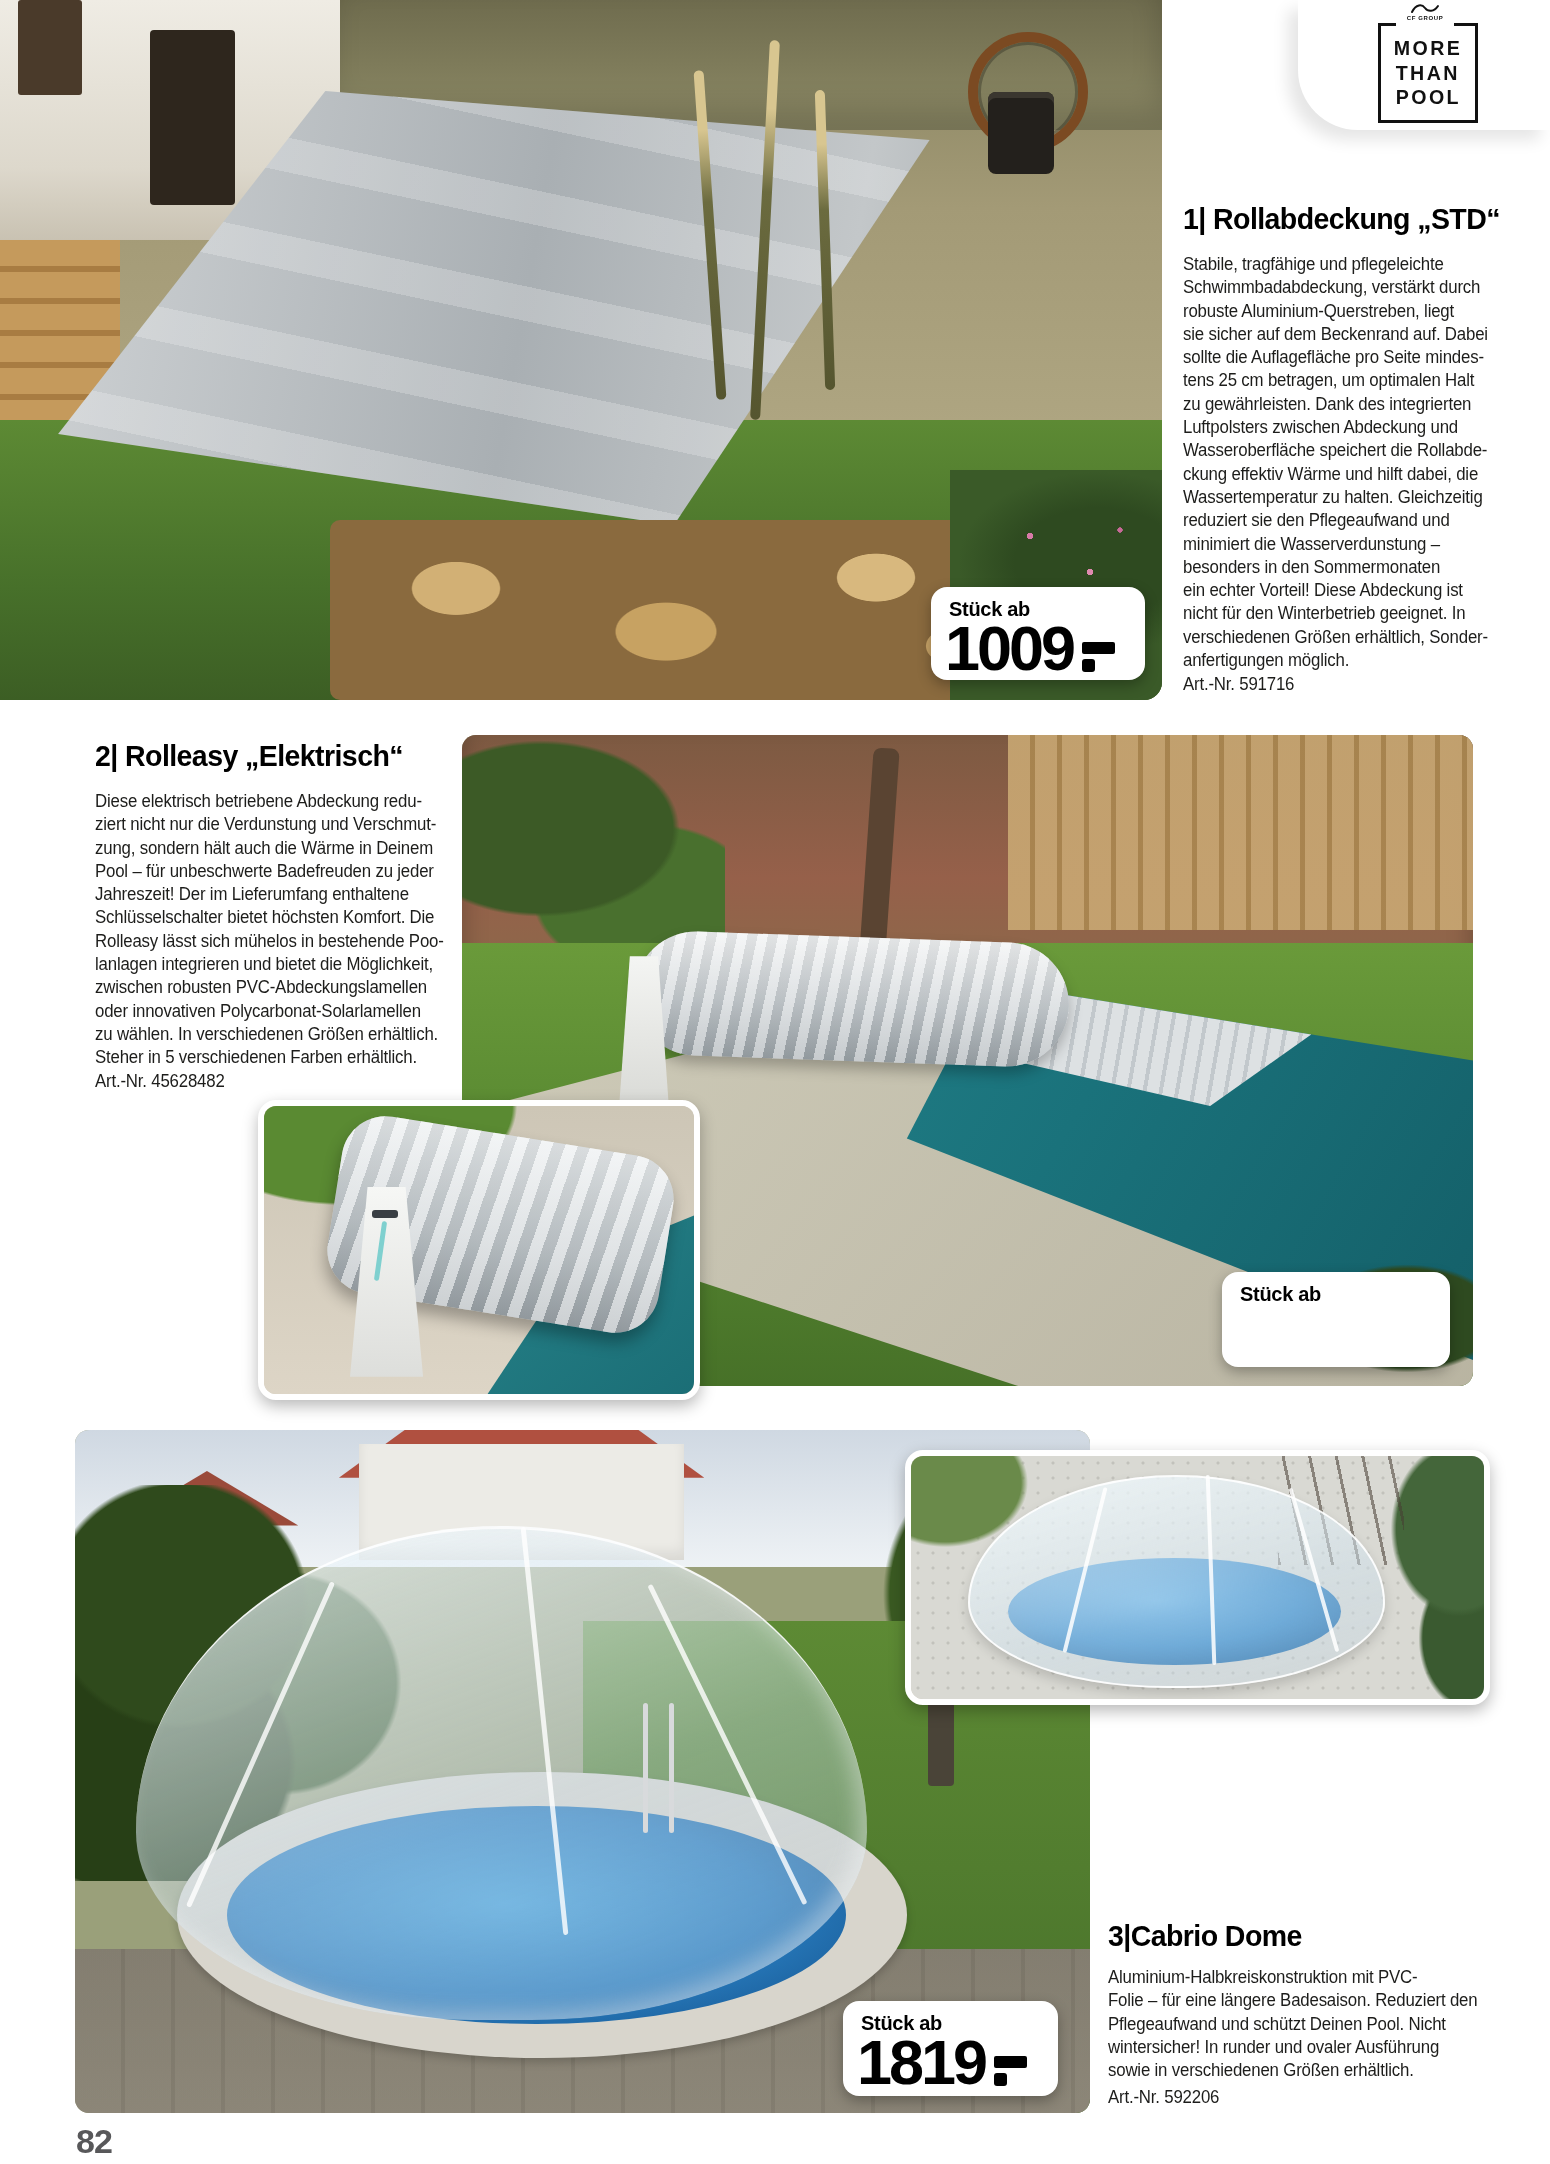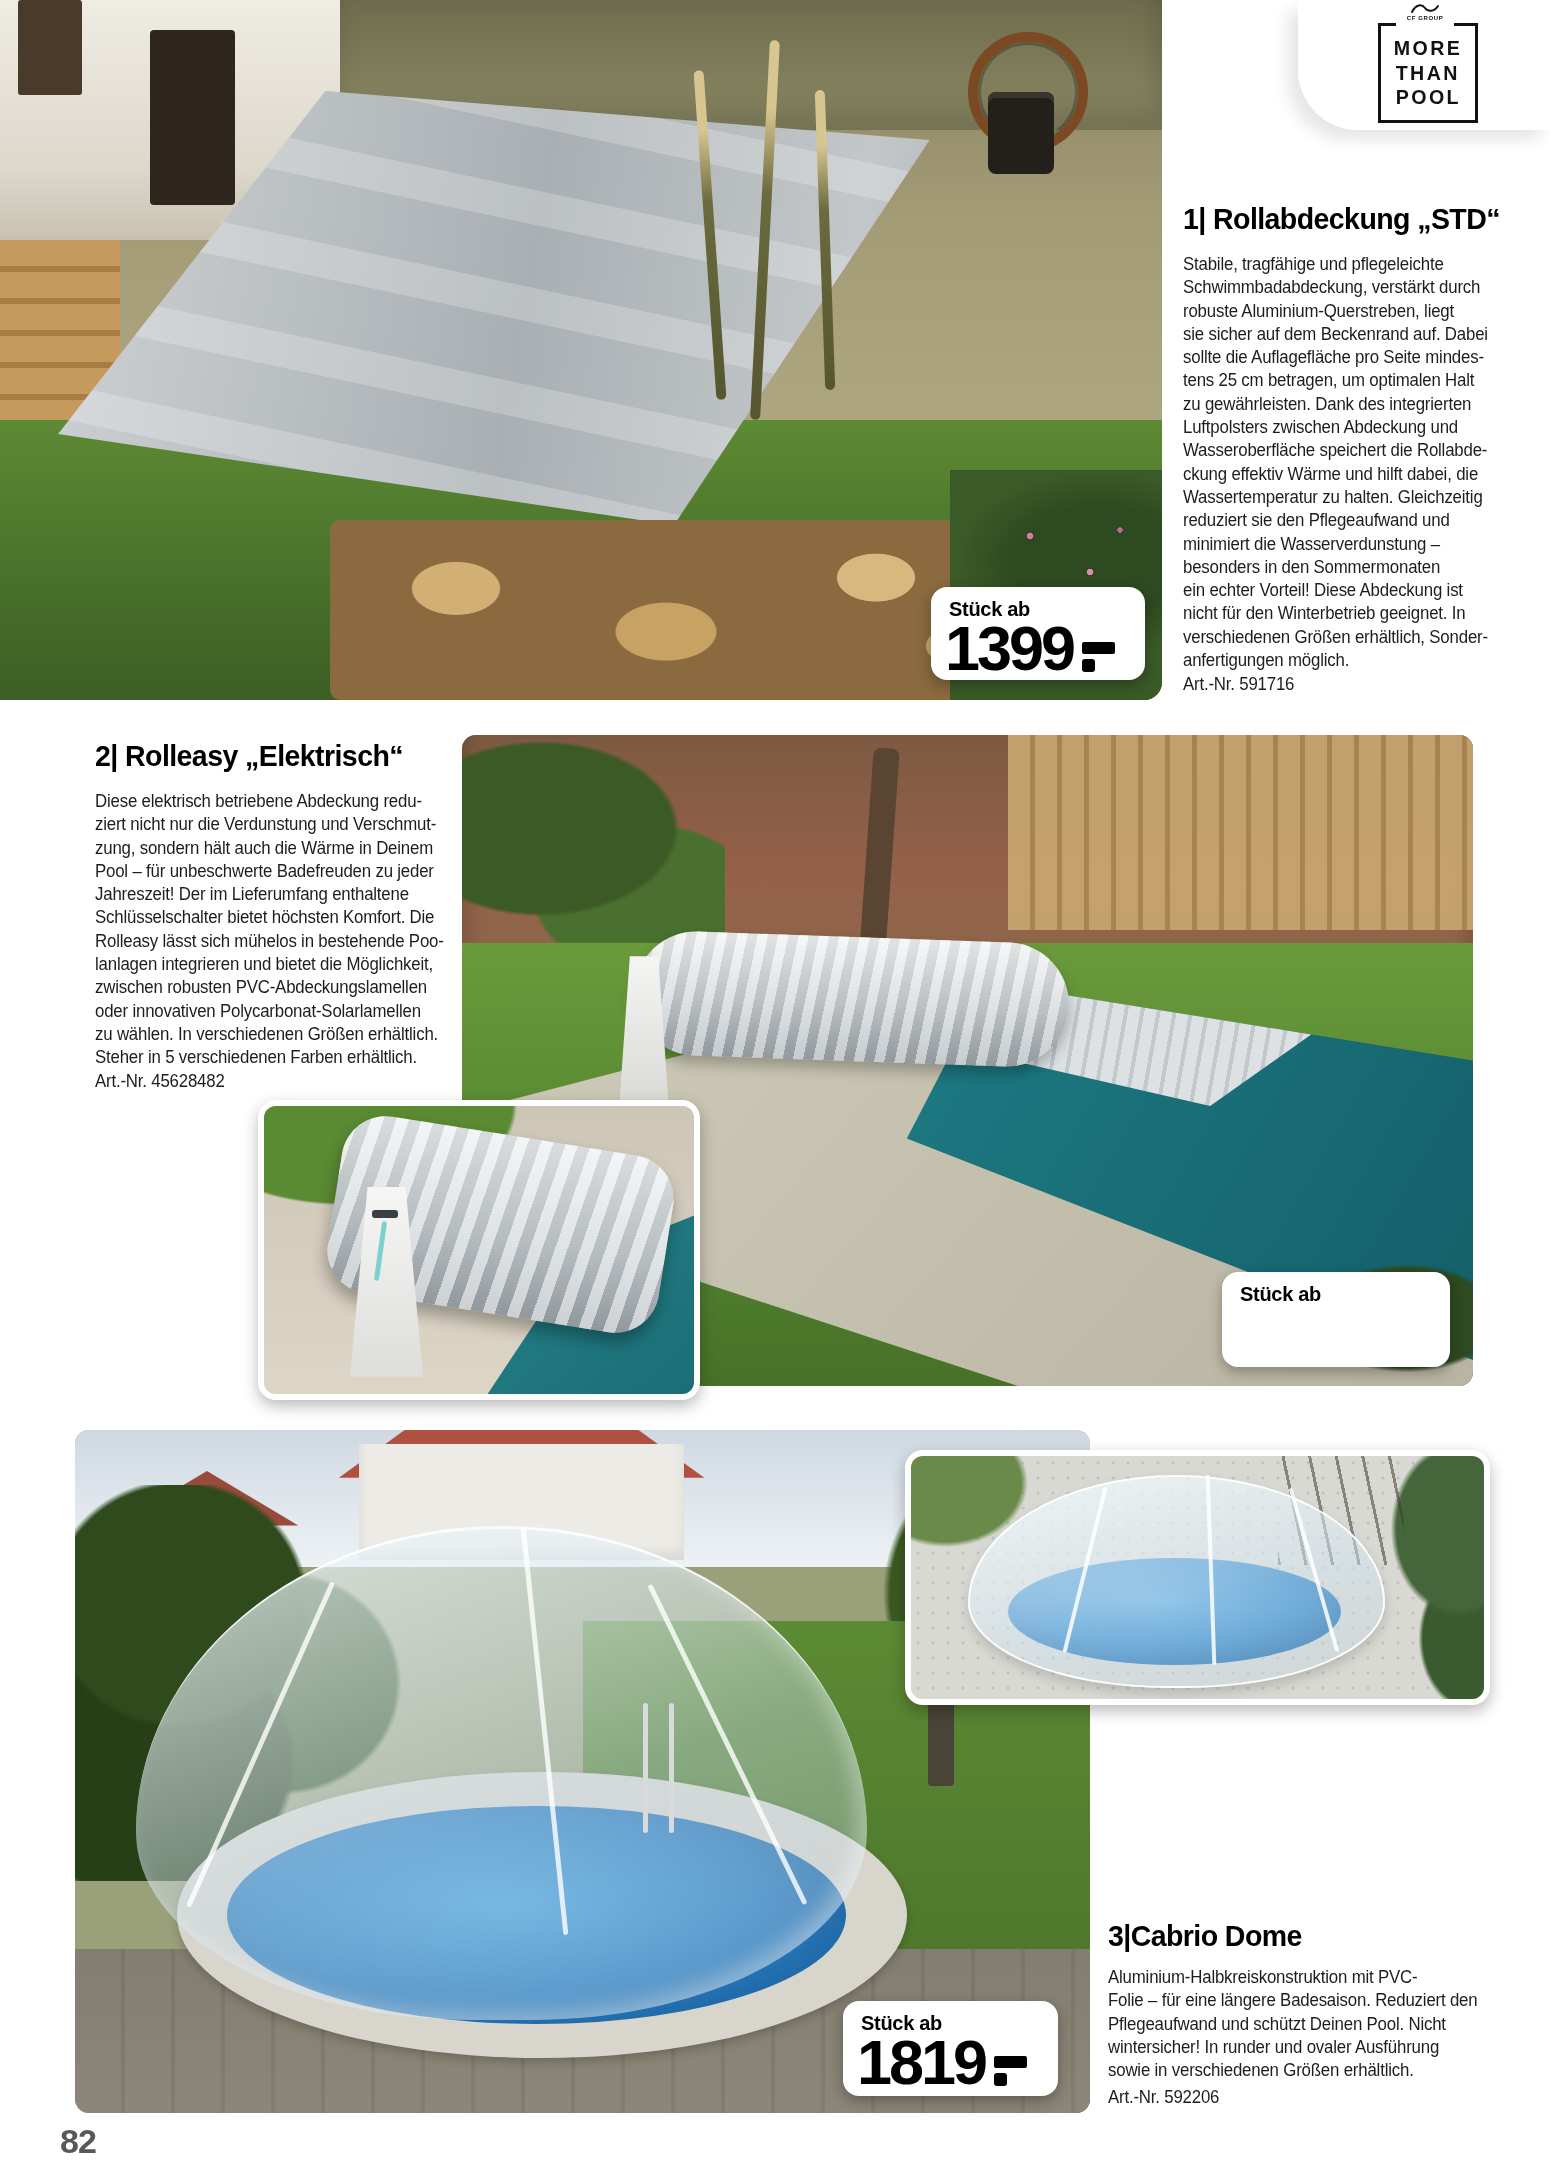--- a/index.html
+++ b/index.html
@@ -271,21 +271,21 @@
 besonders in den Sommermonaten
 ein echter Vorteil! Diese Abdeckung ist
 nicht für den Winterbetrieb geeignet. In
 verschiedenen Größen erhältlich, Sonder-
 anfertigungen möglich.</div>
   <div class="abs artnr" style="left:1183px; top:672px; width:340px;">Art.-Nr. 591716</div>
 
   <div class="badge" style="left:931px; top:587px; width:214px; height:93px;">
     <div class="lbl">Stück ab</div>
     <div class="amt">
-      <span>1399</span>
+      <span>1009</span>
       <span class="cents" aria-label=".-">
           <i class="dash"></i>
           <i class="dot"></i>
         </span>
     </div>
   </div>
 
   <div class="abs title" style="left:95px; top:740px; width:380px;">2| Rolleasy „Elektrisch“</div>
   <div class="abs body" style="left:95px; top:789px; width:400px;">Diese elektrisch betriebene Abdeckung redu-
 ziert nicht nur die Verdunstung und Verschmut-
@@ -377,15 +377,15 @@
     <div class="lbl">Stück ab</div>
     <div class="amt">
       <span>1819</span>
       <span class="cents" aria-label=".-">
           <i class="dash"></i>
           <i class="dot"></i>
         </span>
     </div>
   </div>
 
-  <div class="abs pagenum" style="left:60px; top:2122px;">82</div>
+  <div class="abs pagenum" style="left:76px; top:2122px;">82</div>
 
 </div>
 
 </body></html>

